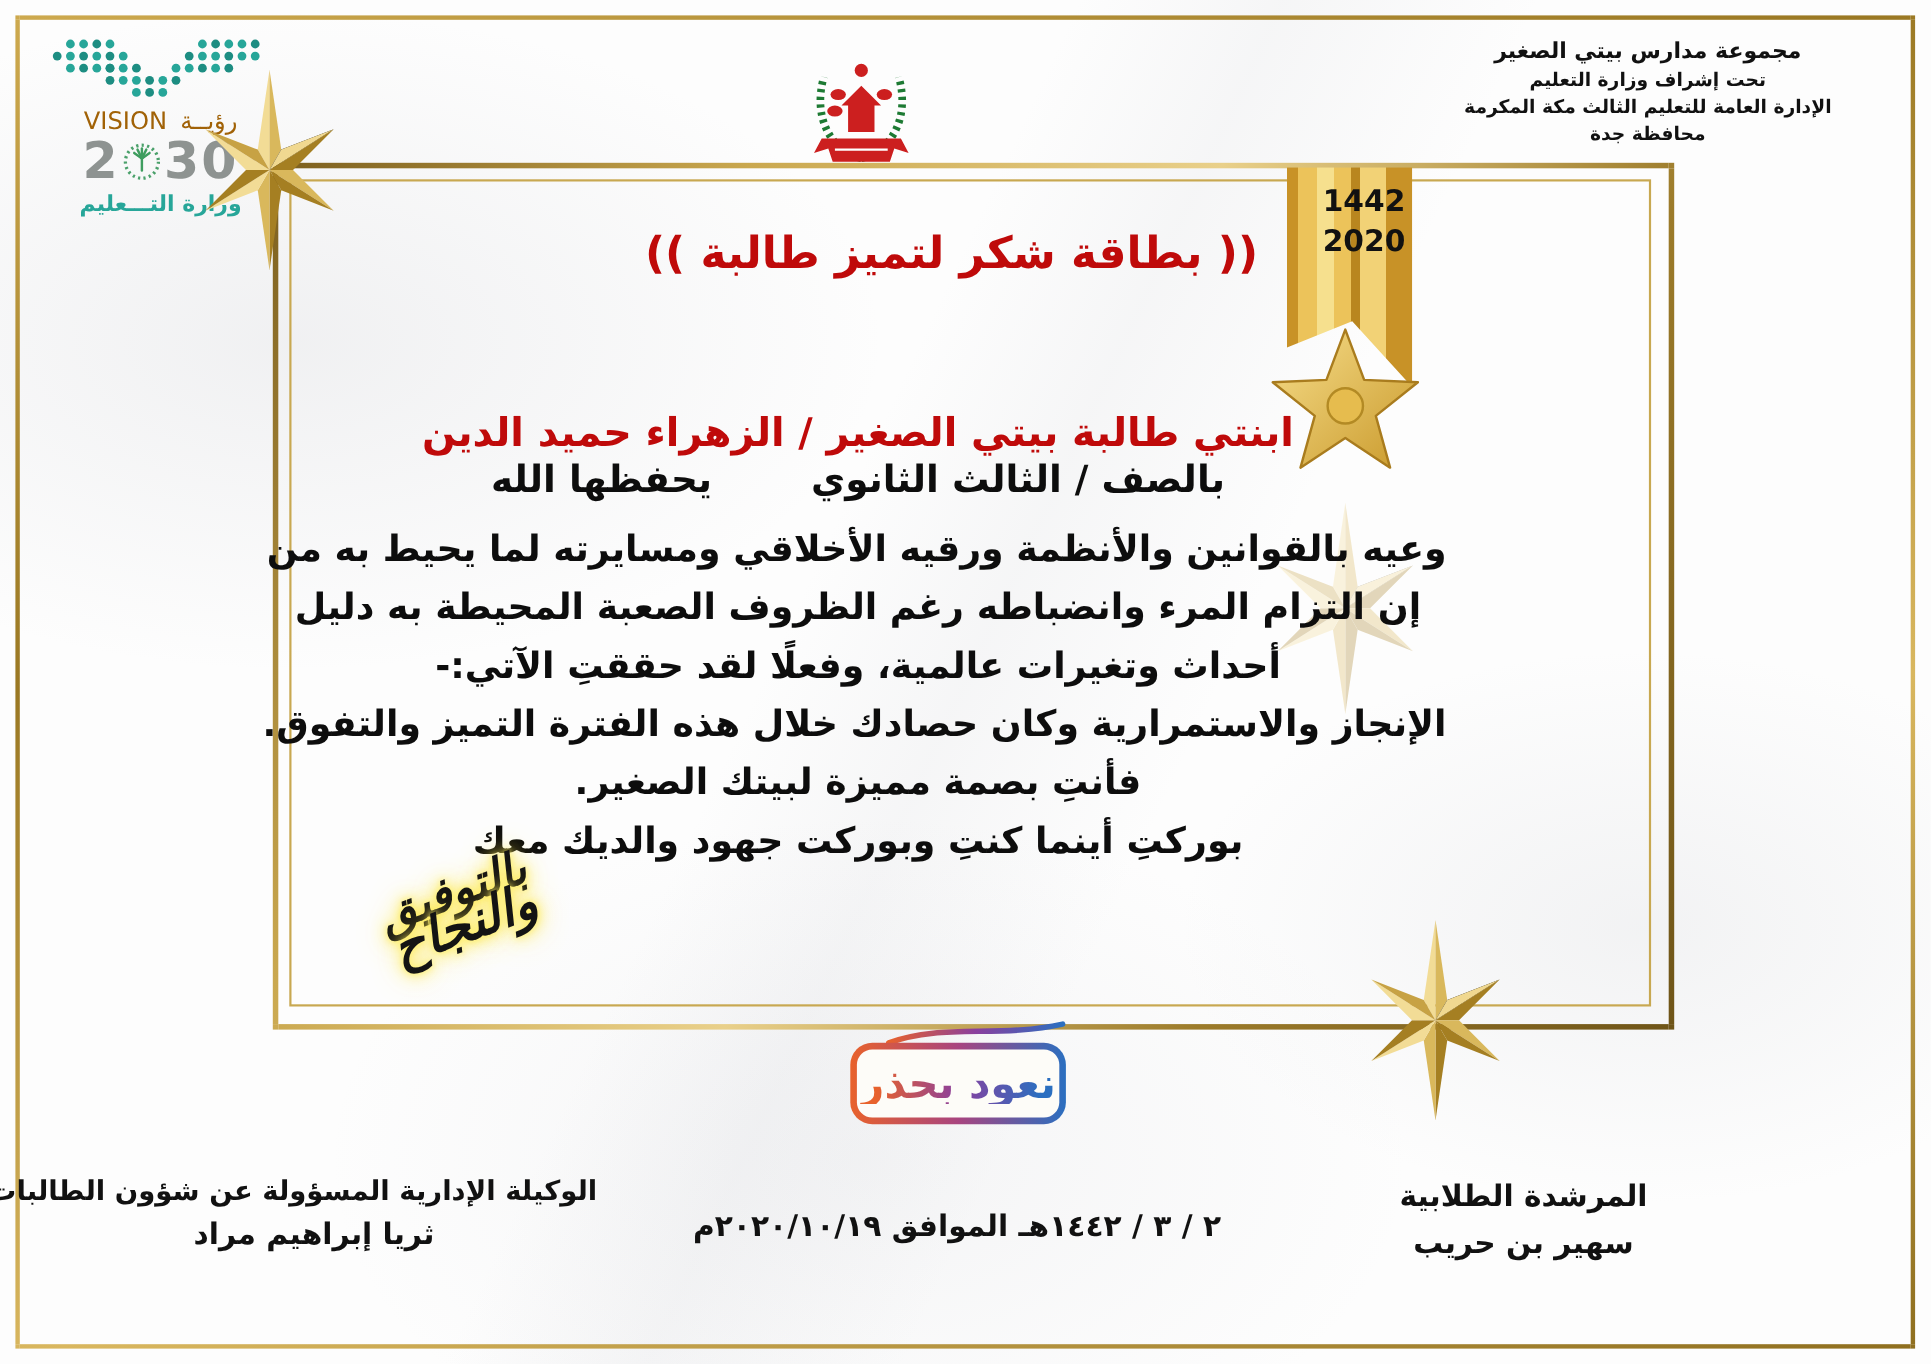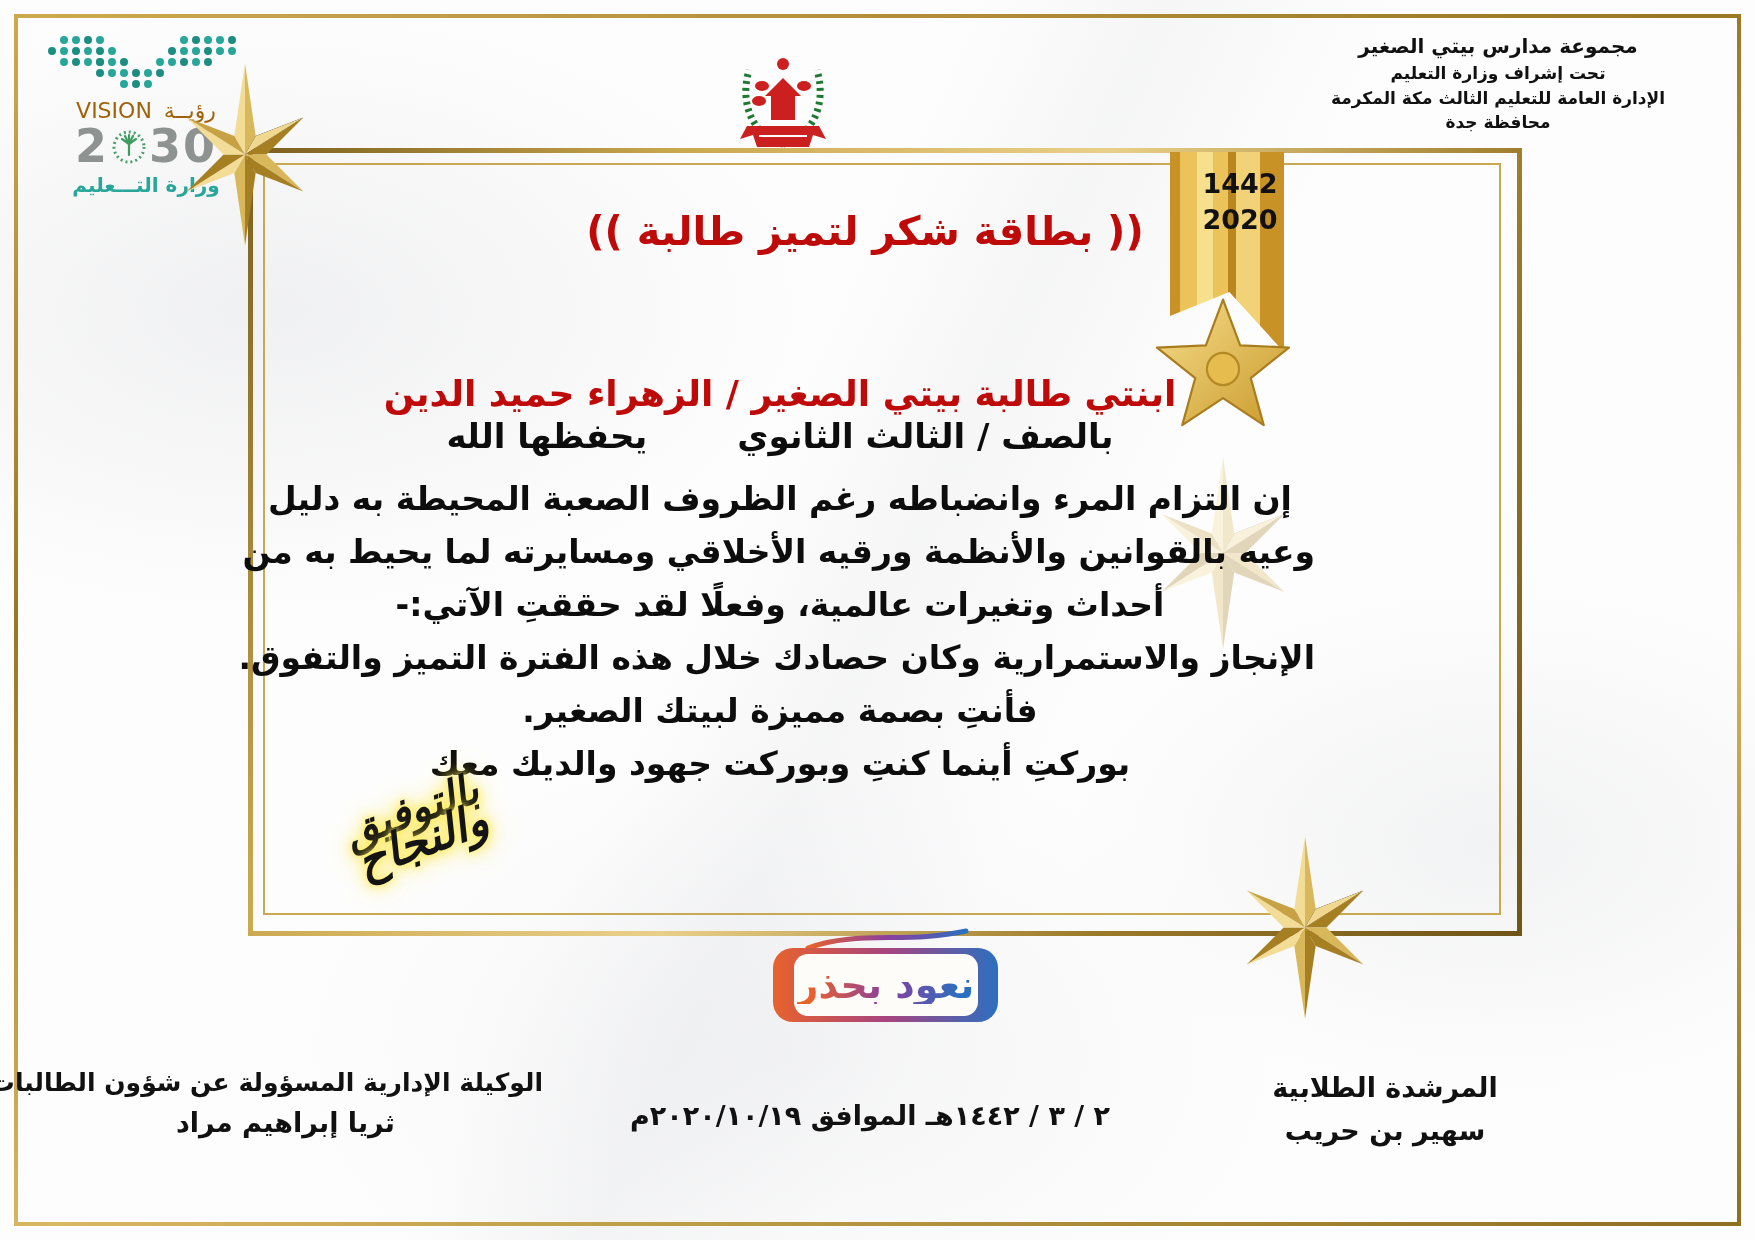--- a/index.html
+++ b/index.html
@@ -73,21 +73,21 @@
   .stamp{
     left:322px;top:792px;width:190px;transform:rotate(-20deg);
     font-weight:900;color:#141414;text-align:center;font-style:italic;line-height:.85;
     text-shadow:0 0 6px #fff06b,0 0 14px #ffe94d,0 0 26px rgba(255,230,80,.85);
   }
   .stamp .l1{font-size:42px;}
   .stamp .l2{font-size:46px;margin-top:-6px;}
 
   
   .badge-outer{
-    left:773px;top:948px;width:225px;height:74px;border-radius:20px;padding:0;
+    left:773px;top:948px;width:196px;height:74px;border-radius:20px;padding:0;
     background:linear-gradient(90deg,#e8622c,#a8447f,#2b6fc0);
     display:flex;align-items:center;justify-content:center;
   }
   .badge-inner{
     width:184px;height:62px;border-radius:14px;background:#fdfcf8;
     display:flex;align-items:center;justify-content:center;
   }
   .badge-text{
     font-size:38px;font-weight:900;line-height:1;
     background:linear-gradient(90deg,#e8622c 8%,#8a3f9e 50%,#2b6fc0 92%);
@@ -255,22 +255,22 @@
     <use href="#star6" width="150" height="250"></use>
   </svg>
 
 <div class="abs cert-title center rtl nowrap">(( بطاقة شكر لتميز طالبة ))</div>
 <div class="abs student-line center rtl nowrap">ابنتي طالبة بيتي الصغير / الزهراء حميد الدين</div>
 <div class="abs grade-line rtl">
   <span>بالصف / الثالث الثانوي</span>
   <span>يحفظها الله</span>
 </div>
 <div class="abs body-text rtl">
+  <div>وعيه بالقوانين والأنظمة ورقيه الأخلاقي ومسايرته لما يحيط به من</div>
   <div>إن التزام المرء وانضباطه رغم الظروف الصعبة المحيطة به دليل</div>
-  <div>وعيه بالقوانين والأنظمة ورقيه الأخلاقي ومسايرته لما يحيط به من</div>
   <div>أحداث وتغيرات عالمية، وفعلًا لقد حققتِ الآتي:-</div>
   <div>الإنجاز والاستمرارية وكان حصادك خلال هذه الفترة التميز والتفوق.</div>
   <div>فأنتِ بصمة مميزة لبيتك الصغير.</div>
   <div>بوركتِ أينما كنتِ وبوركت جهود والديك معك</div>
 </div>
 
 <div class="abs stamp rtl">
   <div class="l1">بالتوفيق</div>
   <div class="l2">والنجاح</div>
 </div>

